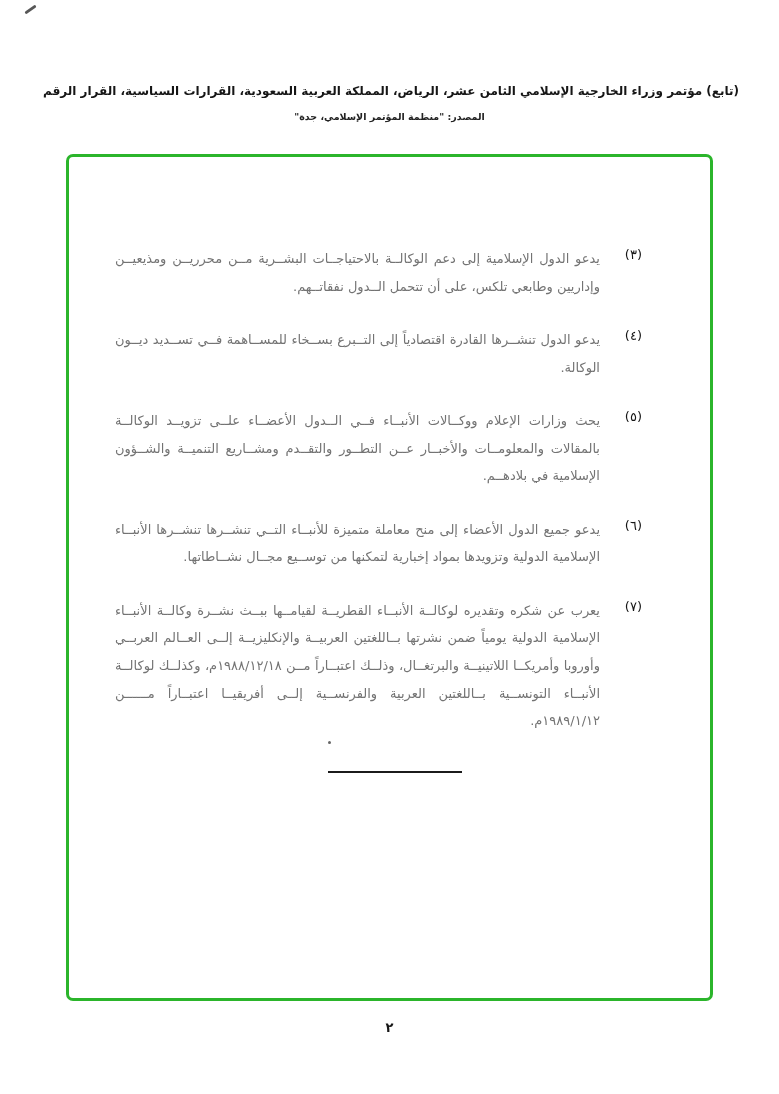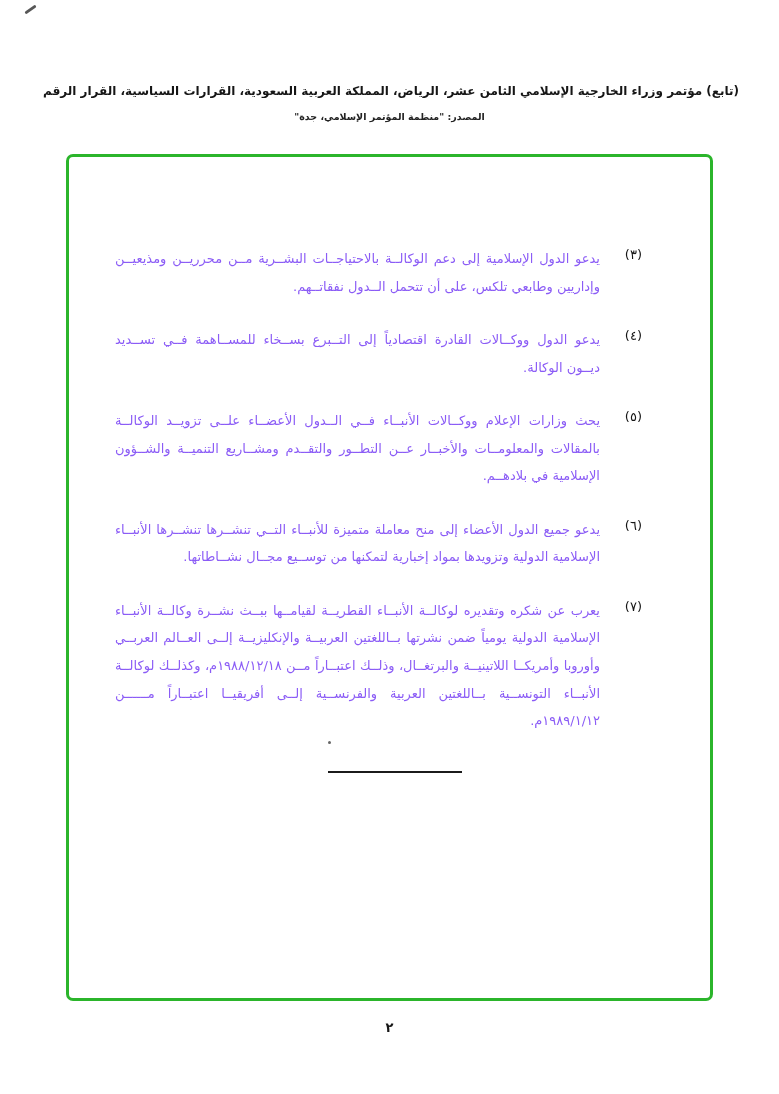--- a/index.html
+++ b/index.html
@@ -43,21 +43,21 @@
     direction:rtl;
   }
   .item { display:flex; column-gap:15px; margin-bottom:26px; }
   .num {
     flex:0 0 auto; width:27px;
     font-size:13px; color:#161616; padding-top:2px;
   }
   .text {
     flex:1 1 auto;
     font-size:13px; line-height:2.12;
-    text-align:justify; color:#8b5cf6;
+    text-align:justify; color:#737373;
   }
 
   .speck {
     position:absolute; left:259px; top:584px;
     width:3px; height:3px; border-radius:50%; background:#666;
   }
   .end-rule {
     position:absolute; left:259px; top:614px;
     width:134px; height:2px; background:#1b1b1b;
   }
@@ -82,21 +82,21 @@
 
     <div class="content" dir="rtl">
 
       <div class="item">
         <div class="num">(٣)</div>
         <div class="text">يدعو الدول الإسلامية إلى دعم الوكالــة بالاحتياجــات البشــرية مــن محرريــن ومذيعيــن وإداريين وطابعي تلكس، على أن تتحمل الــدول نفقاتــهم.</div>
       </div>
 
       <div class="item">
         <div class="num">(٤)</div>
-        <div class="text">يدعو الدول ووكــالات القادرة اقتصادياً إلى التــبرع بســخاء للمســاهمة فــي تســديد ديــون الوكالة.</div>
+        <div class="text">يدعو الدول تنشــرها القادرة اقتصادياً إلى التــبرع بســخاء للمســاهمة فــي تســديد ديــون الوكالة.</div>
       </div>
 
       <div class="item">
         <div class="num">(٥)</div>
         <div class="text">يحث وزارات الإعلام ووكــالات الأنبــاء فــي الــدول الأعضــاء علــى تزويــد الوكالــة بالمقالات والمعلومــات والأخبــار عــن التطــور والتقــدم ومشــاريع التنميــة والشــؤون الإسلامية في بلادهــم.</div>
       </div>
 
       <div class="item">
         <div class="num">(٦)</div>
         <div class="text">يدعو جميع الدول الأعضاء إلى منح معاملة متميزة للأنبــاء التــي تنشــرها تنشــرها الأنبــاء الإسلامية الدولية وتزويدها بمواد إخبارية لتمكنها من توســيع مجــال نشــاطاتها.</div>

